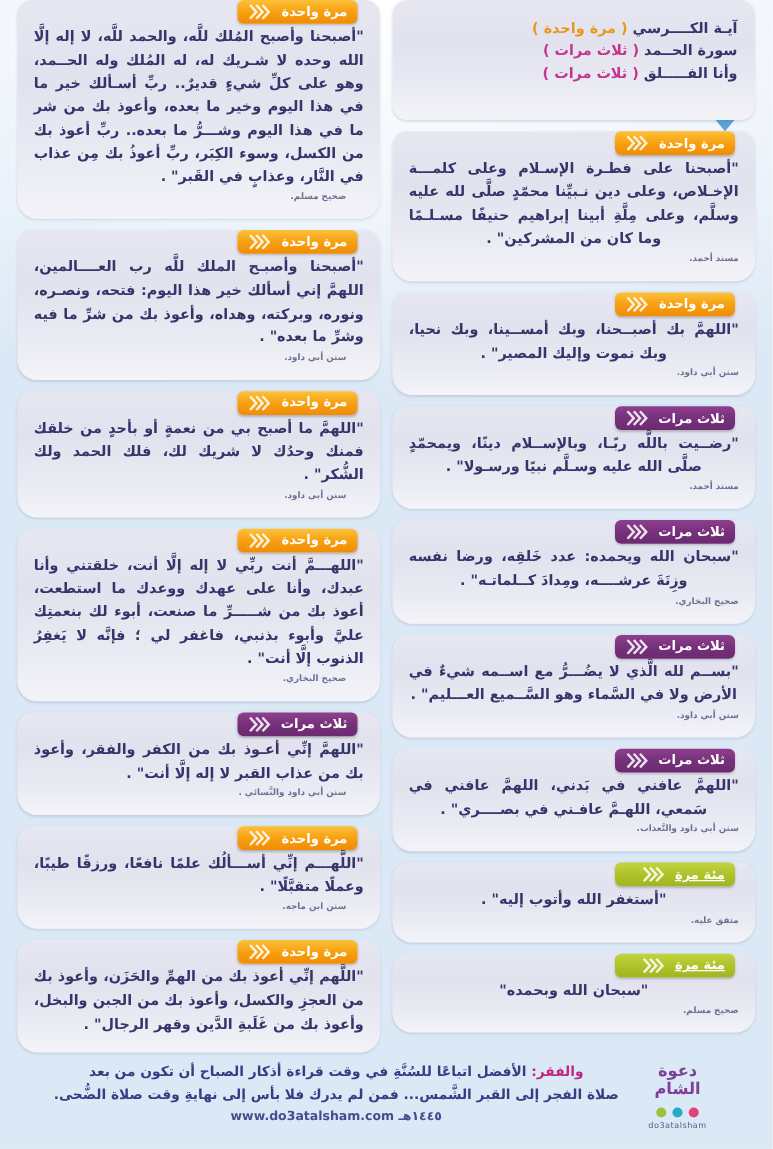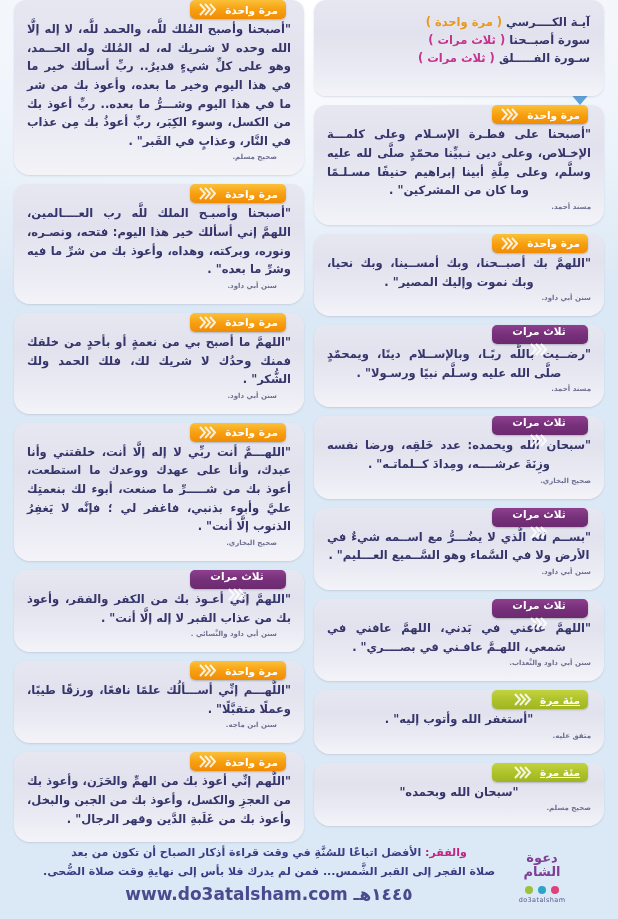--- a/index.html
+++ b/index.html
@@ -75,21 +75,21 @@
     direction:rtl;
     gap:6px;
   }
   .col.left  .badge { right:18px; }
   .col.right .badge { right:16px; }
   .badge .lbl { flex:0 0 auto; }
   .badge .chev { flex:0 0 auto; display:flex; opacity:.85; margin-right:2px; }
   .badge .chev svg { display:block; }
 
   .badge.orange { background:linear-gradient(180deg,#fcc13a 0%,#f79f10 52%,#f08c05 100%); }
-  .badge.purple { background:linear-gradient(180deg,#8e3f8e 0%,#76307a 52%,#6b2a70 100%);flex-direction:column; }
+  .badge.purple { background:linear-gradient(180deg,#8e3f8e 0%,#76307a 52%,#6b2a70 100%); }
   .badge.green  { background:linear-gradient(180deg,#c3d33f 0%,#aec22a 52%,#9fb520 100%);text-decoration:underline; }
 
   .dua {
     direction:rtl; text-align:justify; text-align-last:center;
     color:#35356b; font-weight:bold;
     font-size:11.5px; line-height:1.62;
   }
   .card.left-card .dua { text-align-last:right; }
   .src {
     direction:rtl; margin-top:3px;
@@ -121,21 +121,21 @@
   
   .footer {
     position:absolute; left:0; right:0; bottom:0; height:86px;
     display:flex; align-items:center; justify-content:center; gap:14px;
     padding:0 16px 4px 16px;
   }
   .note { direction:rtl; text-align:center; }
   .note p { font-size:11px; font-weight:bold; color:#3b3b84; line-height:1.65; }
   .note .kw { color:#c0267f; }
   .note .site {
-    margin-top:3px; font-size:17px; color:#4a4a8e; font-weight:bold;
+    margin-top:3px; font-size:10px; color:#4a4a8e; font-weight:bold;
     direction:ltr;
   }
   .note .site .hijri { direction:rtl; }
   .logo { width:66px; flex:0 0 auto; text-align:center; }
   .logo .mark {
     width:52px; height:40px; margin:0 auto;
     color:#7e3f96; font-size:13px; font-weight:bold;
     display:flex; align-items:center; justify-content:center;
     line-height:1.05; letter-spacing:-.5px;
   }
@@ -159,25 +159,25 @@
     <div class="col right">
 
       <div class="card surah-card">
         <div class="body plain">
           <div class="surah-list">
             <div class="surah-row">
               <span>آيـة الكــــرسي</span>
               <span class="cnt orange">( مرة واحدة )</span>
             </div>
             <div class="surah-row">
-              <span>سورة أصبــحنا</span>
+              <span>سورة الحــمد</span>
               <span class="cnt pink">( ثلاث مرات )</span>
             </div>
             <div class="surah-row">
-              <span>سـورة الفـــــلق</span>
+              <span>وأنا الفـــــلق</span>
               <span class="cnt pink">( ثلاث مرات )</span>
             </div>
           </div>
         </div>
       </div>
 
       <div class="card with-badge">
         <div class="badge orange">
           <span class="lbl">مرة واحدة</span>
           <span class="chev">

